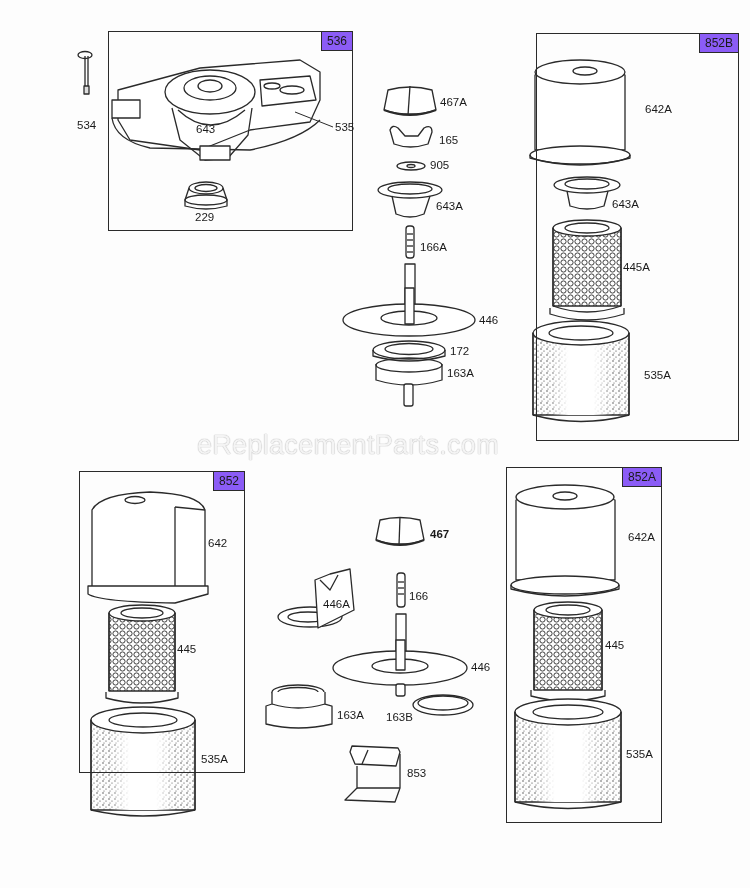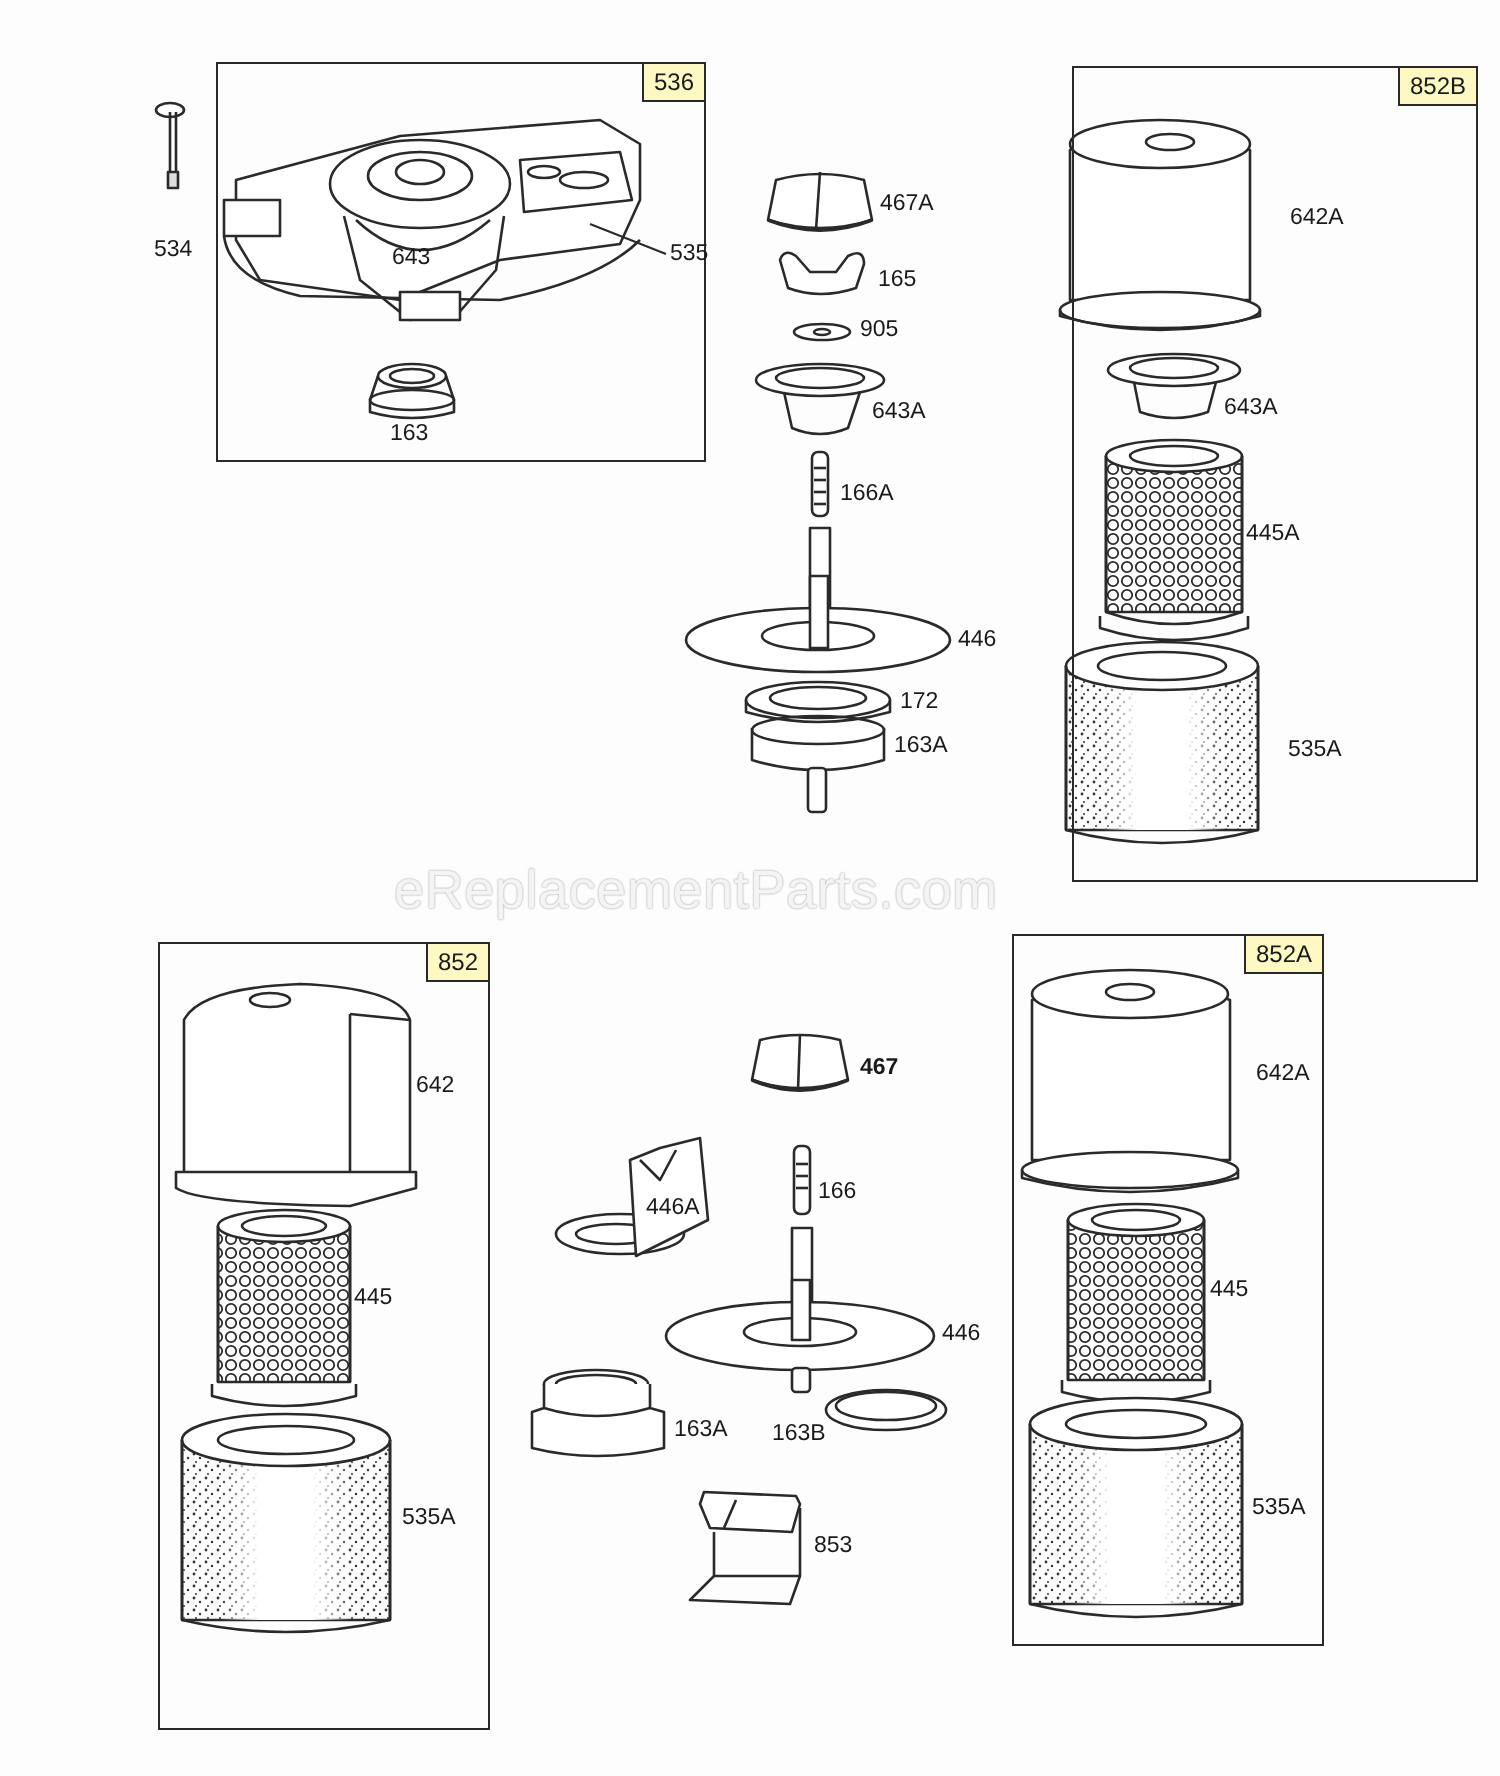--- a/index.html
+++ b/index.html
@@ -1,20 +1,20 @@
 <!DOCTYPE html>
 <html><head>
 <meta charset="utf-8">
 <style>
   html, body { margin:0; padding:0; background:#fdfdfd; }
   body { width:750px; height:888px; position:relative; overflow:hidden;
          font-family:"Liberation Sans", sans-serif; color:#1a1a1a; }
   .box { position:absolute; border:1.5px solid #2a2a2a; box-sizing:border-box; }
   .box-tag { position:absolute; top:-1px; right:-1px; border:1.5px solid #2a2a2a;
-             background:#fef9c3; font-size:12px; padding:2px 5px; line-height:14px; }
+             background:#8b5cf6; font-size:12px; padding:2px 5px; line-height:14px; }
   .lbl { position:absolute; font-size:11.5px; line-height:13px; white-space:nowrap; color:#1a1a1a; }
   svg.art { position:absolute; left:0; top:0; width:750px; height:888px; }
   .watermark { position:absolute; left:197px; top:430px; font-size:27px; letter-spacing:0.3px;
                color:#f4f4f4; font-family:"Liberation Sans", sans-serif;
                text-shadow: 0 0 1px #b8b8b8, 0 0 1px #b8b8b8; }
 </style>
 </head>
 <body>
 
 <svg class="art" viewBox="0 0 750 888" xmlns="http://www.w3.org/2000/svg">
@@ -242,34 +242,34 @@
     </g>
   </g>
 </svg>
 
 <div class="box" style="left:108px;top:31px;width:245px;height:200px;">
   <div class="box-tag">536</div>
 </div>
 <div class="box" style="left:514px;top:33px;width:203px;height:408px;margin-left:22px;">
   <div class="box-tag">852B</div>
 </div>
-<div class="box" style="left:79px;top:471px;width:166px;height:394px;">
+<div class="box" style="left:79px;top:471px;width:166px;height:302px;">
   <div class="box-tag">852</div>
 </div>
 <div class="box" style="left:506px;top:467px;width:156px;height:356px;text-align:right;">
   <div class="box-tag">852A</div>
 </div>
 
 <div class="watermark">eReplacementParts.com</div>
 
 <div class="lbl" style="left:196px;top:123px;">643</div>
 <div class="lbl" style="left:335px;top:121px;">535</div>
 
 <div class="lbl" style="left:77px;top:119px;">534</div>
-<div class="lbl" style="left:195px;top:211px;">163</div>
+<div class="lbl" style="left:195px;top:211px;">229</div>
 <div class="lbl" style="left:440px;top:96px;">467A</div>
 <div class="lbl" style="left:439px;top:134px;">165</div>
 <div class="lbl" style="left:430px;top:159px;">905</div>
 <div class="lbl" style="left:436px;top:200px;">643A</div>
 <div class="lbl" style="left:420px;top:241px;">166A</div>
 <div class="lbl" style="left:479px;top:314px;">446</div>
 <div class="lbl" style="left:450px;top:345px;">172</div>
 <div class="lbl" style="left:447px;top:367px;">163A</div>
 
 <div class="lbl" style="left:645px;top:103px;">642A</div>

